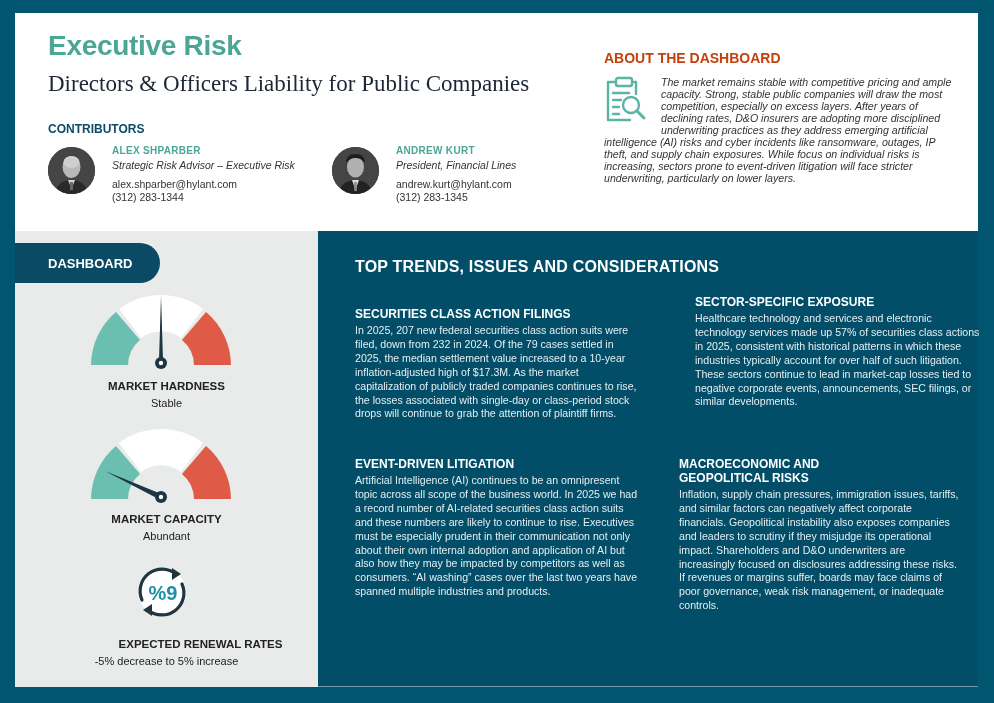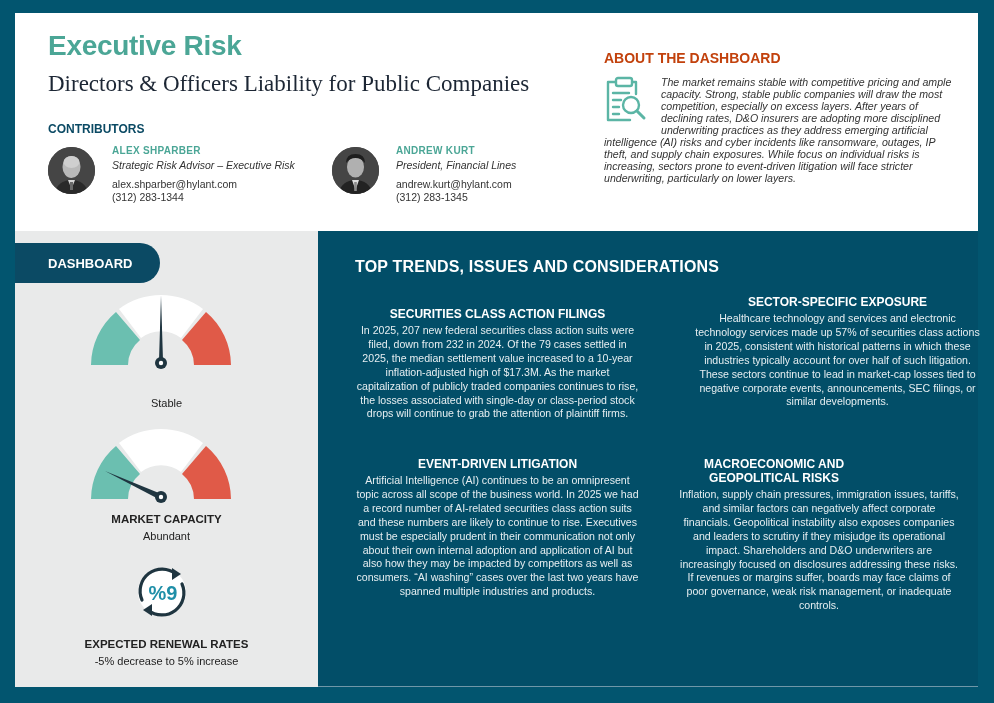--- a/index.html
+++ b/index.html
@@ -25,21 +25,21 @@
 
   .left-panel { position: absolute; left: 15px; top: 231px; width: 303px; height: 456px; background: #e9eaea; padding-left: 12px; }
   .dash-tab { position: absolute; left: 0; top: 12px; width: 145px; height: 40px; background: #0b4a64; border-radius: 0 22px 22px 0; color: #fff; font-weight: bold; font-size: 13px; display: flex; align-items: center; padding-left: 33px; }
 
   .gauge { position: absolute; left: 72px; width: 148px; height: 80px; }
   .gauge-label { position: absolute; left: 0; width: 303px; text-align: center; font-size: 11.5px; font-weight: bold; color: #222; }
   .gauge-value { position: absolute; left: 0; width: 303px; text-align: center; font-size: 11px; color: #222; }
 
   .renew-icon { position: absolute; left: 117px; top: 331px; width: 60px; height: 60px; }
 
-  .right-panel { position: absolute; left: 318px; top: 231px; width: 660px; height: 456px; background: #024e68; border-bottom: 1px solid #6f97a8; text-align: center; }
+  .right-panel { position: absolute; left: 318px; top: 231px; width: 660px; height: 456px; background: #024e68; border-bottom: 1px solid #6f97a8; }
   .main-title { position: absolute; left: 37px; top: 27px; font-size: 16px; font-weight: bold; color: #fff; letter-spacing: 0.2px; }
   .section { position: absolute; width: 285px; color: #e6eef1; }
   .section h3 { font-size: 12px; font-weight: bold; color: #fff; margin-bottom: 3px; line-height: 14px; }
   .section p { font-size: 10.6px; line-height: 13.9px; }
 </style>
 </head>
 <body>
 
 <div class="top-panel">
   <div class="title">Executive Risk</div>
@@ -106,20 +106,21 @@
     <path d="M4 74 A70 70 0 0 1 29 21 L53 49 A33 33 0 0 0 41 74 Z" fill="#6bbfb0"></path>
 
     <path d="M32 18 A70 70 0 0 1 116 18 L94 47 A33 33 0 0 0 54 47 Z" fill="#ffffff"></path>
 
     <path d="M119 21 A70 70 0 0 1 144 74 L107 74 A33 33 0 0 0 95 49 Z" fill="#e05a48"></path>
 
     <path d="M72 70 L74 4 L76 70 Z" fill="#1f3540"></path>
     <circle cx="74" cy="72" r="6" fill="#1f3540"></circle>
     <circle cx="74" cy="72" r="2.2" fill="#fff"></circle>
   </svg>
+  <div class="gauge-label" style="top:149px;">MARKET HARDNESS</div>
   <div class="gauge-value" style="top:166px;">Stable</div>
 
   <svg class="gauge" style="top:194px;" viewBox="0 0 148 80">
     <path d="M4 74 A70 70 0 0 1 29 21 L53 49 A33 33 0 0 0 41 74 Z" fill="#6bbfb0"></path>
     <path d="M32 18 A70 70 0 0 1 116 18 L94 47 A33 33 0 0 0 54 47 Z" fill="#ffffff"></path>
     <path d="M119 21 A70 70 0 0 1 144 74 L107 74 A33 33 0 0 0 95 49 Z" fill="#e05a48"></path>
 
     <path d="M72.5 74.5 L18 46 L75.5 69.5 Z" fill="#1f3540"></path>
     <circle cx="74" cy="72" r="6" fill="#1f3540"></circle>
     <circle cx="74" cy="72" r="2.2" fill="#fff"></circle>
@@ -130,21 +131,21 @@
   <svg class="renew-icon" viewBox="0 0 60 60">
     <circle cx="30" cy="30" r="24" fill="#ffffff"></circle>
     <g fill="none" stroke="#1f3540" stroke-width="3.2" stroke-linecap="round">
       <path d="M10 38 A22 22 0 0 1 44 12"></path>
       <path d="M50 22 A22 22 0 0 1 16 48"></path>
     </g>
     <path d="M40 6 L49 12 L40 18 Z" fill="#1f3540"></path>
     <path d="M20 42 L11 48 L20 54 Z" fill="#1f3540"></path>
     <text x="31" y="38" font-family="Liberation Sans, sans-serif" font-size="20" font-weight="bold" fill="#1f8fa8" text-anchor="middle">%9</text>
   </svg>
-  <div class="gauge-label" style="top:407px;">EXPECTED RENEWAL RATES</div>
+  <div class="gauge-label" style="top:407px;margin-left:34px;">EXPECTED RENEWAL RATES</div>
   <div class="gauge-value" style="top:424px;">-5% decrease to 5% increase</div>
 </div>
 
 <div class="right-panel">
   <div class="main-title">TOP TRENDS, ISSUES AND CONSIDERATIONS</div>
 
   <div class="section" style="left:37px; top:76px;">
     <h3>SECURITIES CLASS ACTION FILINGS</h3>
     <p>In 2025, 207 new federal securities class action suits were filed, down from 232 in 2024. Of the 79 cases settled in 2025, the median settlement value increased to a 10-year inflation-adjusted high of $17.3M. As the market capitalization of publicly traded companies continues to rise, the losses associated with single-day or class-period stock drops will continue to grab the attention of plaintiff firms.</p>
   </div>

